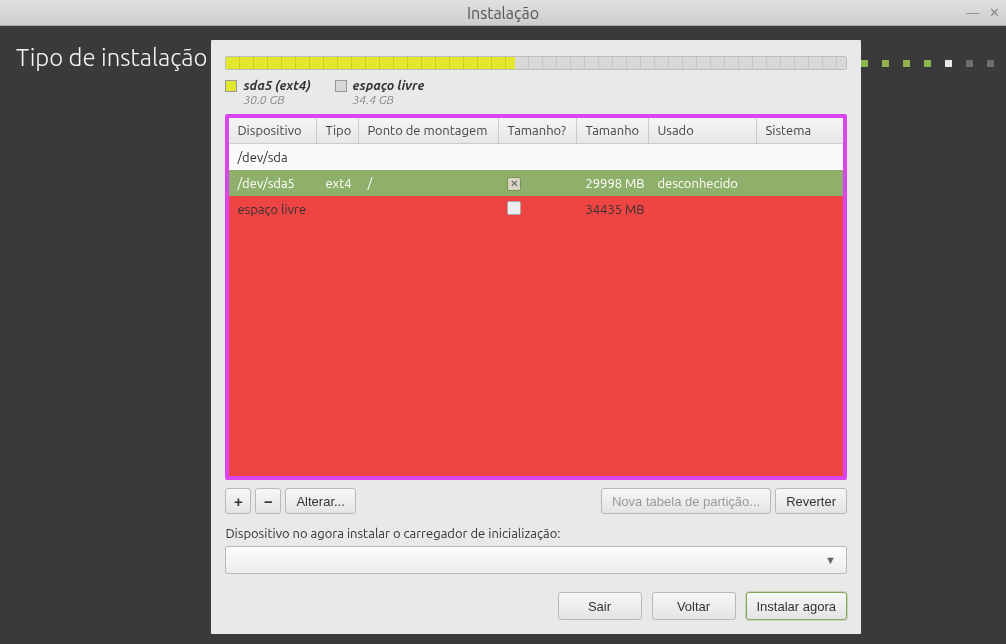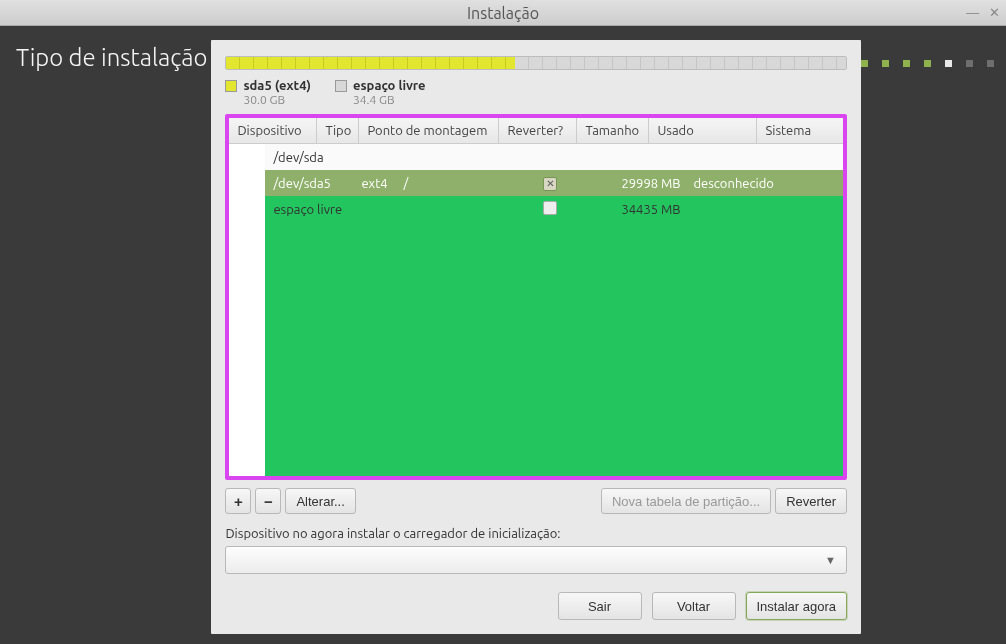--- a/index.html
+++ b/index.html
@@ -72,20 +72,21 @@
   }
   .seg-free {
     background: repeating-linear-gradient(90deg, #d8d8d8 0 13px, #c5c5c5 13px 14px);
     width: 53.4%;
   }
   .legend {
     display: flex;
     gap: 24px;
     margin-top: 8px;
     margin-bottom: 6px;
+    font-style: italic;
   }
   .legend-item {
     display: flex;
     align-items: flex-start;
     gap: 6px;
   }
   .swatch {
     width: 12px;
     height: 12px;
     border: 1px solid #999;
@@ -119,21 +120,21 @@
     font-size: 13px;
     white-space: nowrap;
   }
   .col-device { width: 88px; }
   .col-type { width: 42px; }
   .col-mount { width: 140px; }
   .col-format { width: 78px; text-align: left; }
   .col-size { width: 72px; }
   .col-used { width: 108px; }
   .col-system { flex: 1; border-right: none; }
-  .tbody { flex:1; overflow:auto; background:#22c55e;margin-left:36px; }
+  .tbody { flex:1; overflow:auto; background:#ef4444; }
   .trow {
     display: flex;
     align-items: center;
     height: 26px;
     font-size: 13px;
     color: #333;
   }
   .td { padding: 0 8px; white-space: nowrap; }
   .trow-parent { background: #fafafa; }
   .trow-selected { background: #8fb06b; color: #fff; }
@@ -261,21 +262,21 @@
           <span class="legend-sub">34.4 GB</span>
         </div>
       </div>
     </div>
 
     <div class="part-table">
       <div class="thead">
         <div class="th col-device">Dispositivo</div>
         <div class="th col-type">Tipo</div>
         <div class="th col-mount">Ponto de montagem</div>
-        <div class="th col-format">Reverter?</div>
+        <div class="th col-format">Tamanho?</div>
         <div class="th col-size">Tamanho</div>
         <div class="th col-used">Usado</div>
         <div class="th col-system">Sistema</div>
       </div>
       <div class="tbody">
         <div class="trow trow-parent">
           <div class="td col-device">/dev/sda</div>
         </div>
         <div class="trow trow-selected">
           <div class="td col-device">/dev/sda5</div>

